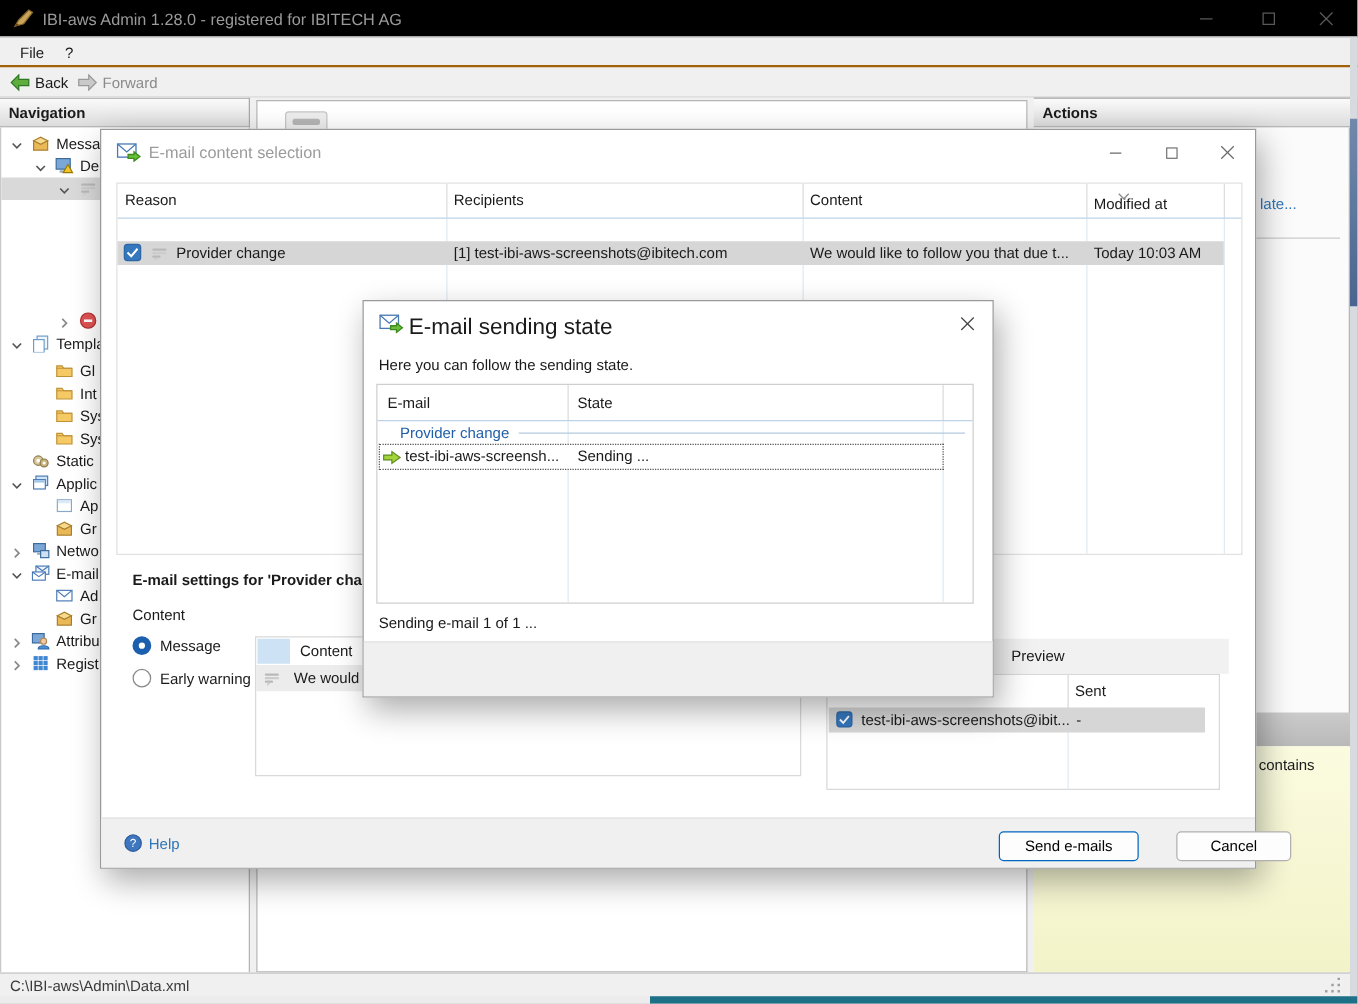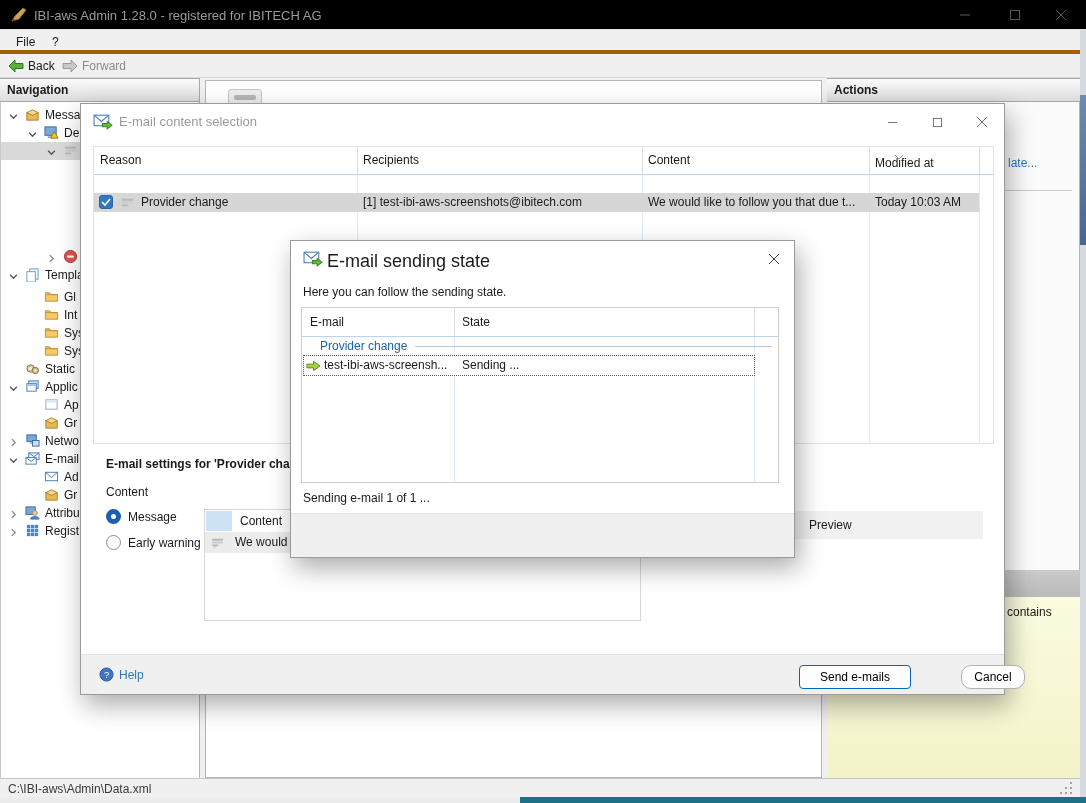--- a/index.html
+++ b/index.html
@@ -58,21 +58,21 @@
         </svg>
       </span>
     <span class="wbtn" style="left:1046px;top:5px;">
         <svg width="12" height="12" viewBox="0 0 12 12">
           <line x1="1" y1="1" x2="11" y2="11" stroke="#5a5a5a"></line>
           <line x1="11" y1="1" x2="1" y2="11" stroke="#5a5a5a"></line>
         </svg>
       </span>
   </div>
 
-  <div class="abs" style="left:0;top:30px;width:1086px;height:24px;background:#f0f0f0;border-bottom:4px solid #a16207;">
+  <div class="abs" style="left:0;top:30px;width:1086px;height:24px;background:#f0f0f0;border-bottom:2px solid #a16207;">
     <span class="abs" style="left:16px;top:5px;">File</span>
     <span class="abs" style="left:52px;top:5px;">?</span>
   </div>
 
   <div class="abs panel-hdr" style="left:0;top:78px;width:200px;height:24px;border-right:1px solid #a8a8a8;">Navigation</div>
 
   <div class="abs" style="left:0;top:54px;width:1086px;height:24px;background:#f0f0f0;border-bottom:1px solid #d9d9d9;">
     <span class="abs" style="left:8px;top:5px;"><svg width="16" height="14" viewBox="0 0 16 14">
           <polygon points="7,1 7,4.5 15,4.5 15,9.5 7,9.5 7,13 1,7" fill="#5fae3d" stroke="#2e7a22"></polygon>
         </svg></span>
@@ -381,29 +381,42 @@
               <rect x="2" y="10" width="7" height="2" rx="1" fill="#b9b9b9"></rect>
               <polygon points="4,12 4,15 7,12" fill="#cccccc"></polygon>
             </svg></span>
         <span class="cell" style="left:30px;top:0;height:21px;line-height:21px;">We would</span>
       </div>
     </div>
 
     <div class="abs" style="left:563px;top:407px;width:339px;height:28px;background:#f1f1f1;">
       <span class="cell" style="left:165px;top:0;height:28px;line-height:28px;">Preview</span>
     </div>
+    <div class="tbl" style="left:580px;top:435px;width:315px;height:93px;border-color:#d9d9d9;">
+      <div class="vline" style="left:192px;height:91px;background:linear-gradient(#d9d9d9 0 26px,#dfeaf4 26px 100%);"></div>
+      <span class="cell" style="left:198px;top:0;height:26px;line-height:26px;">Sent</span>
+      <div class="selrow" style="left:1px;top:26px;width:301px;height:20px;">
+        <span class="chk" style="left:6px;top:3px;width:13px;height:13px;">
+            <svg width="11" height="9" viewBox="0 0 12 10" style="position:absolute;left:0;top:2px;">
+              <polyline points="2,4 5,7 10,1" fill="none" stroke="#fff" stroke-width="1.6"></polyline>
+            </svg>
+          </span>
+        <span class="cell" style="left:26px;top:0;height:20px;line-height:20px;">test-ibi-aws-screenshots@ibit...</span>
+        <span class="cell" style="left:198px;top:0;height:20px;line-height:20px;">-</span>
+      </div>
+    </div>
 
     <div class="ftr" style="top:550px;width:923px;height:40px;">
       <span class="abs" style="left:18px;top:12px;"><svg width="15" height="15" viewBox="0 0 16 16">
             <circle cx="8" cy="8" r="7" fill="#3f76c0" stroke="#2c5a99"></circle>
             <text x="8" y="11.5" font-size="10" text-anchor="middle" fill="#fff">?</text>
           </svg></span>
       <span class="abs link" style="left:38px;top:13px;">Help</span>
       <button class="btn primary" style="left:718px;top:10px;width:112px;height:24px;">Send e-mails</button>
-      <button class="btn" style="left:880px;top:10px;width:64px;height:24px;border-radius:10px;">Cancel</button>
+      <button class="btn" style="left:860px;top:10px;width:92px;height:24px;">Cancel</button>
     </div>
   </div>
 
   <div class="dlg" style="left:290px;top:240px;width:505px;height:318px;z-index:20;">
     <span class="abs" style="left:12px;top:9px;">
       <svg width="20" height="17" viewBox="0 0 19 16">
           <rect x="1" y="2" width="14" height="10" fill="#fff" stroke="#4a7ab5"></rect>
           <path d="M1 2 L8 8 L15 2" fill="none" stroke="#4a7ab5"></path>
           <polygon points="9,10 13.5,10 13.5,8 18,11.5 13.5,15 13.5,13 9,13" fill="#6abf3a" stroke="#3d8a1e"></polygon>
         </svg>

